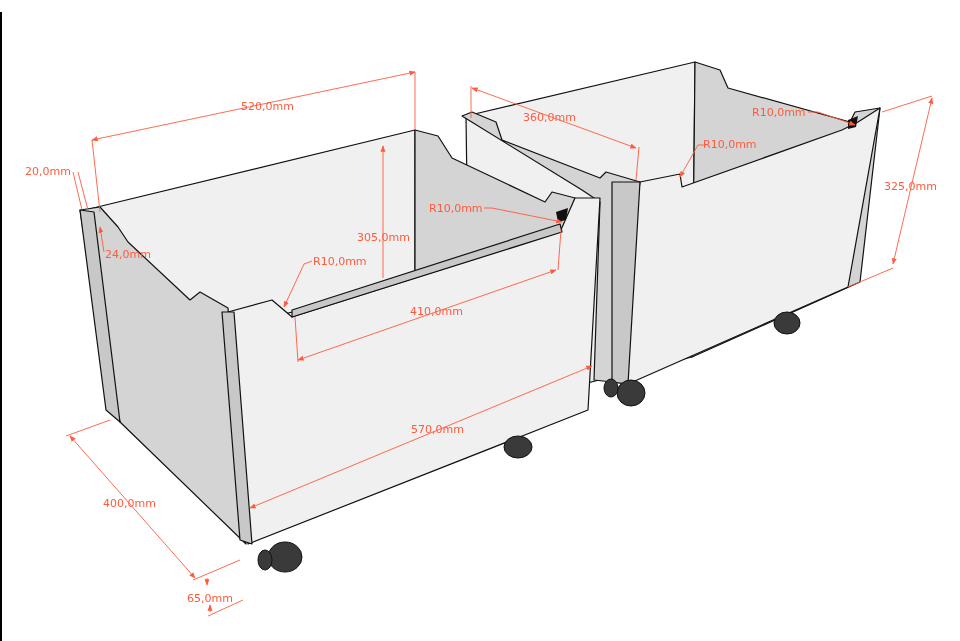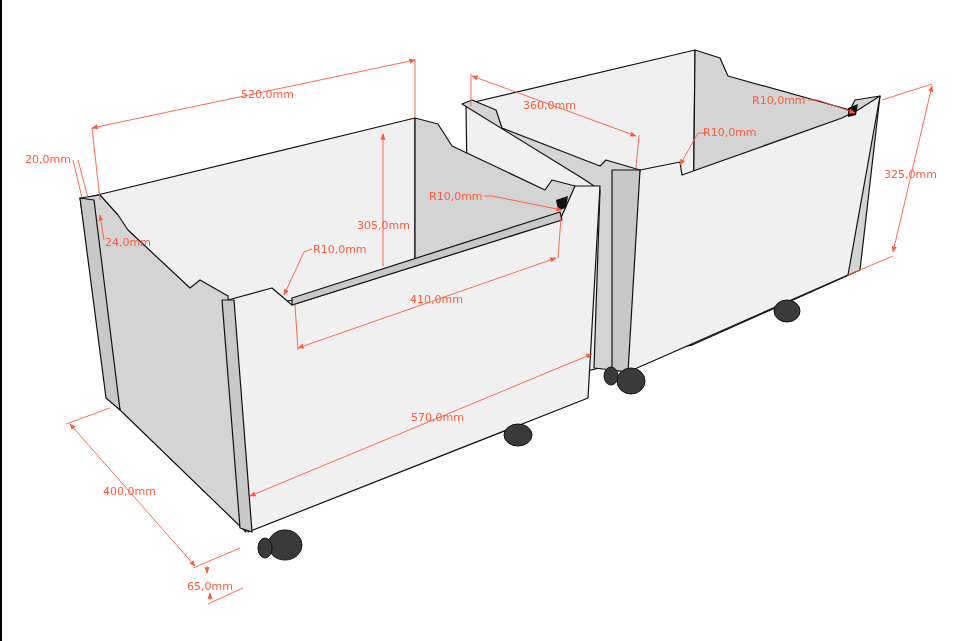--- a/index.html
+++ b/index.html
@@ -1,17 +1,17 @@
 <!DOCTYPE html>
 <html><head>
 <meta charset="utf-8">
 <style>
   html, body { margin: 0; padding: 0; background: #ffffff; }
   body { width: 960px; height: 641px; overflow: hidden; position: relative; font-family: "DejaVu Sans", sans-serif; }
-  .frame { position: absolute; left: 0; top: 0; width: 960px; height: 450px; background: #fff; }
+  .frame { position: absolute; left: 0; top: 12px; width: 960px; height: 450px; background: #fff; }
   .left-border { position: absolute; left: 0; top: 0; width: 2px; height: 641px; background: #000; }
   svg { position: absolute; left: 0; top: 0; }
   .dim-text { font-family: "DejaVu Sans", sans-serif; font-size: 11px; fill: #ff5a3c; }
   .dim { stroke: #ff5a3c; stroke-width: 0.9; fill: none; }
   .arrow { fill: #ff5a3c; }
   .edge { stroke: #111; stroke-width: 1.2; stroke-linejoin: round; }
   .light { fill: #f0f0f0; }
   .mid { fill: #d4d4d4; }
   .dark { fill: #c8c8c8; }
   .caster { fill: #3a3a3a; stroke: #111; stroke-width: 1; }

